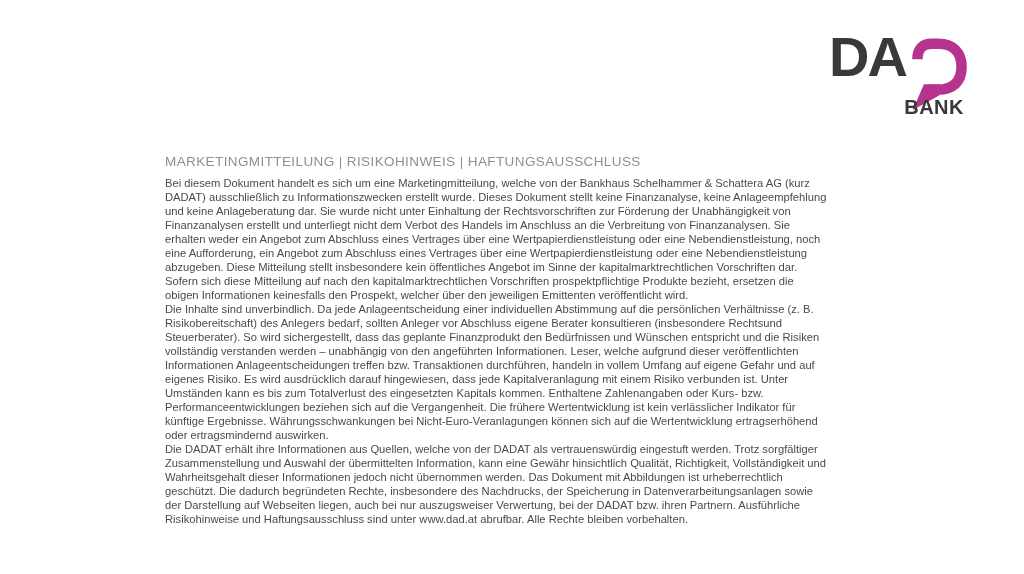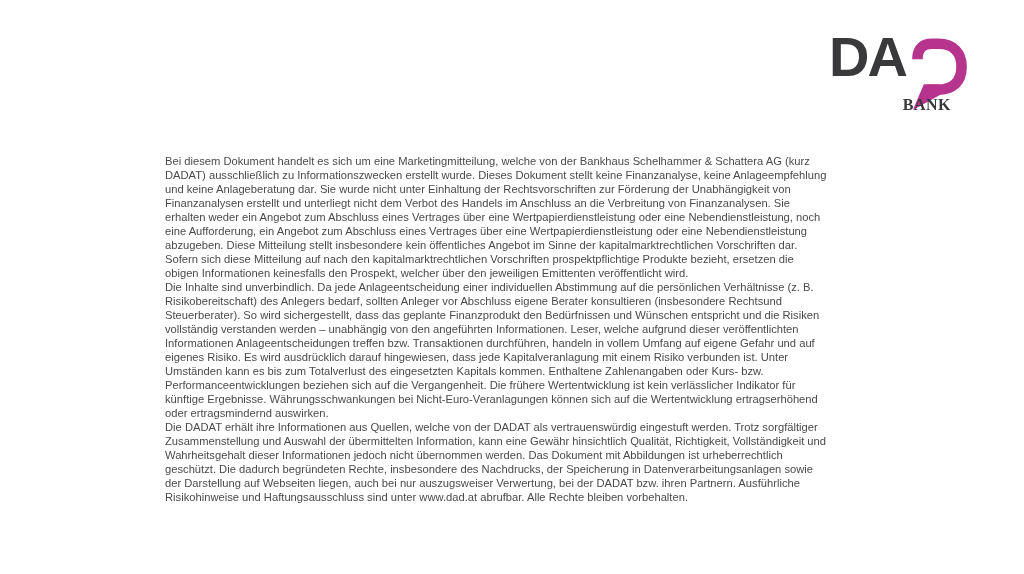--- a/index.html
+++ b/index.html
@@ -40,27 +40,26 @@
   }
   .logo-bubble{
     width:57px;
     height:78px;
     margin:2px 2px 0 5px;
     color:var(--accent);
     flex:0 0 auto;
   }
   .logo-sub{
     position:absolute;
-    right:19px;
+    right:6px;
     top:62px;
-    font-size:16px;
+    font-size:20px;
     font-weight:700;
     letter-spacing:0.5px;
     color:var(--dark);
-    font-family:Liberation Serif, serif;
   }
 
   
   .content{
     position:absolute;
     left:165px;
     top:154px;
     width:662px;
   }
   .doc-title{
@@ -86,16 +85,17 @@
     <span class="logo-letters">DA</span>
     <svg class="logo-bubble" viewBox="0 0 62 82" aria-hidden="true">
       <path d="M7 24 C7 12.5 12.5 7 23 7 L30 7 C46 7 55 17 55 32 C55 48 46 57 29 57 L19 57" fill="none" stroke="currentColor" stroke-width="11.5"></path>
       <path d="M31 51 L31 63 L2 79 L14 51 Z" fill="currentColor"></path>
     </svg>
   </div>
   <span class="logo-sub">BANK</span>
 </div>
 
 <div class="content">
+  <h1 class="doc-title">MARKETINGMITTEILUNG | RISIKOHINWEIS | HAFTUNGSAUSSCHLUSS</h1>
   <p class="doc-paragraph">Bei diesem Dokument handelt es sich um eine Marketingmitteilung, welche von der Bankhaus Schelhammer &amp; Schattera AG (kurz DADAT) ausschließlich zu Informationszwecken erstellt wurde. Dieses Dokument stellt keine Finanzanalyse, keine Anlageempfehlung und keine Anlageberatung dar. Sie wurde nicht unter Einhaltung der Rechtsvorschriften zur Förderung der Unabhängigkeit von Finanzanalysen erstellt und unterliegt nicht dem Verbot des Handels im Anschluss an die Verbreitung von Finanzanalysen. Sie erhalten weder ein Angebot zum Abschluss eines Vertrages über eine Wertpapierdienstleistung oder eine Nebendienstleistung, noch eine Aufforderung, ein Angebot zum Abschluss eines Vertrages über eine Wertpapierdienstleistung oder eine Nebendienstleistung abzugeben. Diese Mitteilung stellt insbesondere kein öffentliches Angebot im Sinne der kapitalmarktrechtlichen Vorschriften dar. Sofern sich diese Mitteilung auf nach den kapitalmarktrechtlichen Vorschriften prospektpflichtige Produkte bezieht, ersetzen die obigen Informationen keinesfalls den Prospekt, welcher über den jeweiligen Emittenten veröffentlicht wird.</p>
   <p class="doc-paragraph">Die Inhalte sind unverbindlich. Da jede Anlageentscheidung einer individuellen Abstimmung auf die persönlichen Verhältnisse (z. B. Risikobereitschaft) des Anlegers bedarf, sollten Anleger vor Abschluss eigene Berater konsultieren (insbesondere Rechtsund Steuerberater). So wird sichergestellt, dass das geplante Finanzprodukt den Bedürfnissen und Wünschen entspricht und die Risiken vollständig verstanden werden – unabhängig von den angeführten Informationen. Leser, welche aufgrund dieser veröffentlichten Informationen Anlageentscheidungen treffen bzw. Transaktionen durchführen, handeln in vollem Umfang auf eigene Gefahr und auf eigenes Risiko. Es wird ausdrücklich darauf hingewiesen, dass jede Kapitalveranlagung mit einem Risiko verbunden ist. Unter Umständen kann es bis zum Totalverlust des eingesetzten Kapitals kommen. Enthaltene Zahlenangaben oder Kurs- bzw. Performanceentwicklungen beziehen sich auf die Vergangenheit. Die frühere Wertentwicklung ist kein verlässlicher Indikator für künftige Ergebnisse. Währungsschwankungen bei Nicht-Euro-Veranlagungen können sich auf die Wertentwicklung ertragserhöhend oder ertragsmindernd auswirken.</p>
   <p class="doc-paragraph">Die DADAT erhält ihre Informationen aus Quellen, welche von der DADAT als vertrauenswürdig eingestuft werden. Trotz sorgfältiger Zusammenstellung und Auswahl der übermittelten Information, kann eine Gewähr hinsichtlich Qualität, Richtigkeit, Vollständigkeit und Wahrheitsgehalt dieser Informationen jedoch nicht übernommen werden. Das Dokument mit Abbildungen ist urheberrechtlich geschützt. Die dadurch begründeten Rechte, insbesondere des Nachdrucks, der Speicherung in Datenverarbeitungsanlagen sowie der Darstellung auf Webseiten liegen, auch bei nur auszugsweiser Verwertung, bei der DADAT bzw. ihren Partnern. Ausführliche Risikohinweise und Haftungsausschluss sind unter www.dad.at abrufbar. Alle Rechte bleiben vorbehalten.</p>
 </div>
 
 </body></html>

